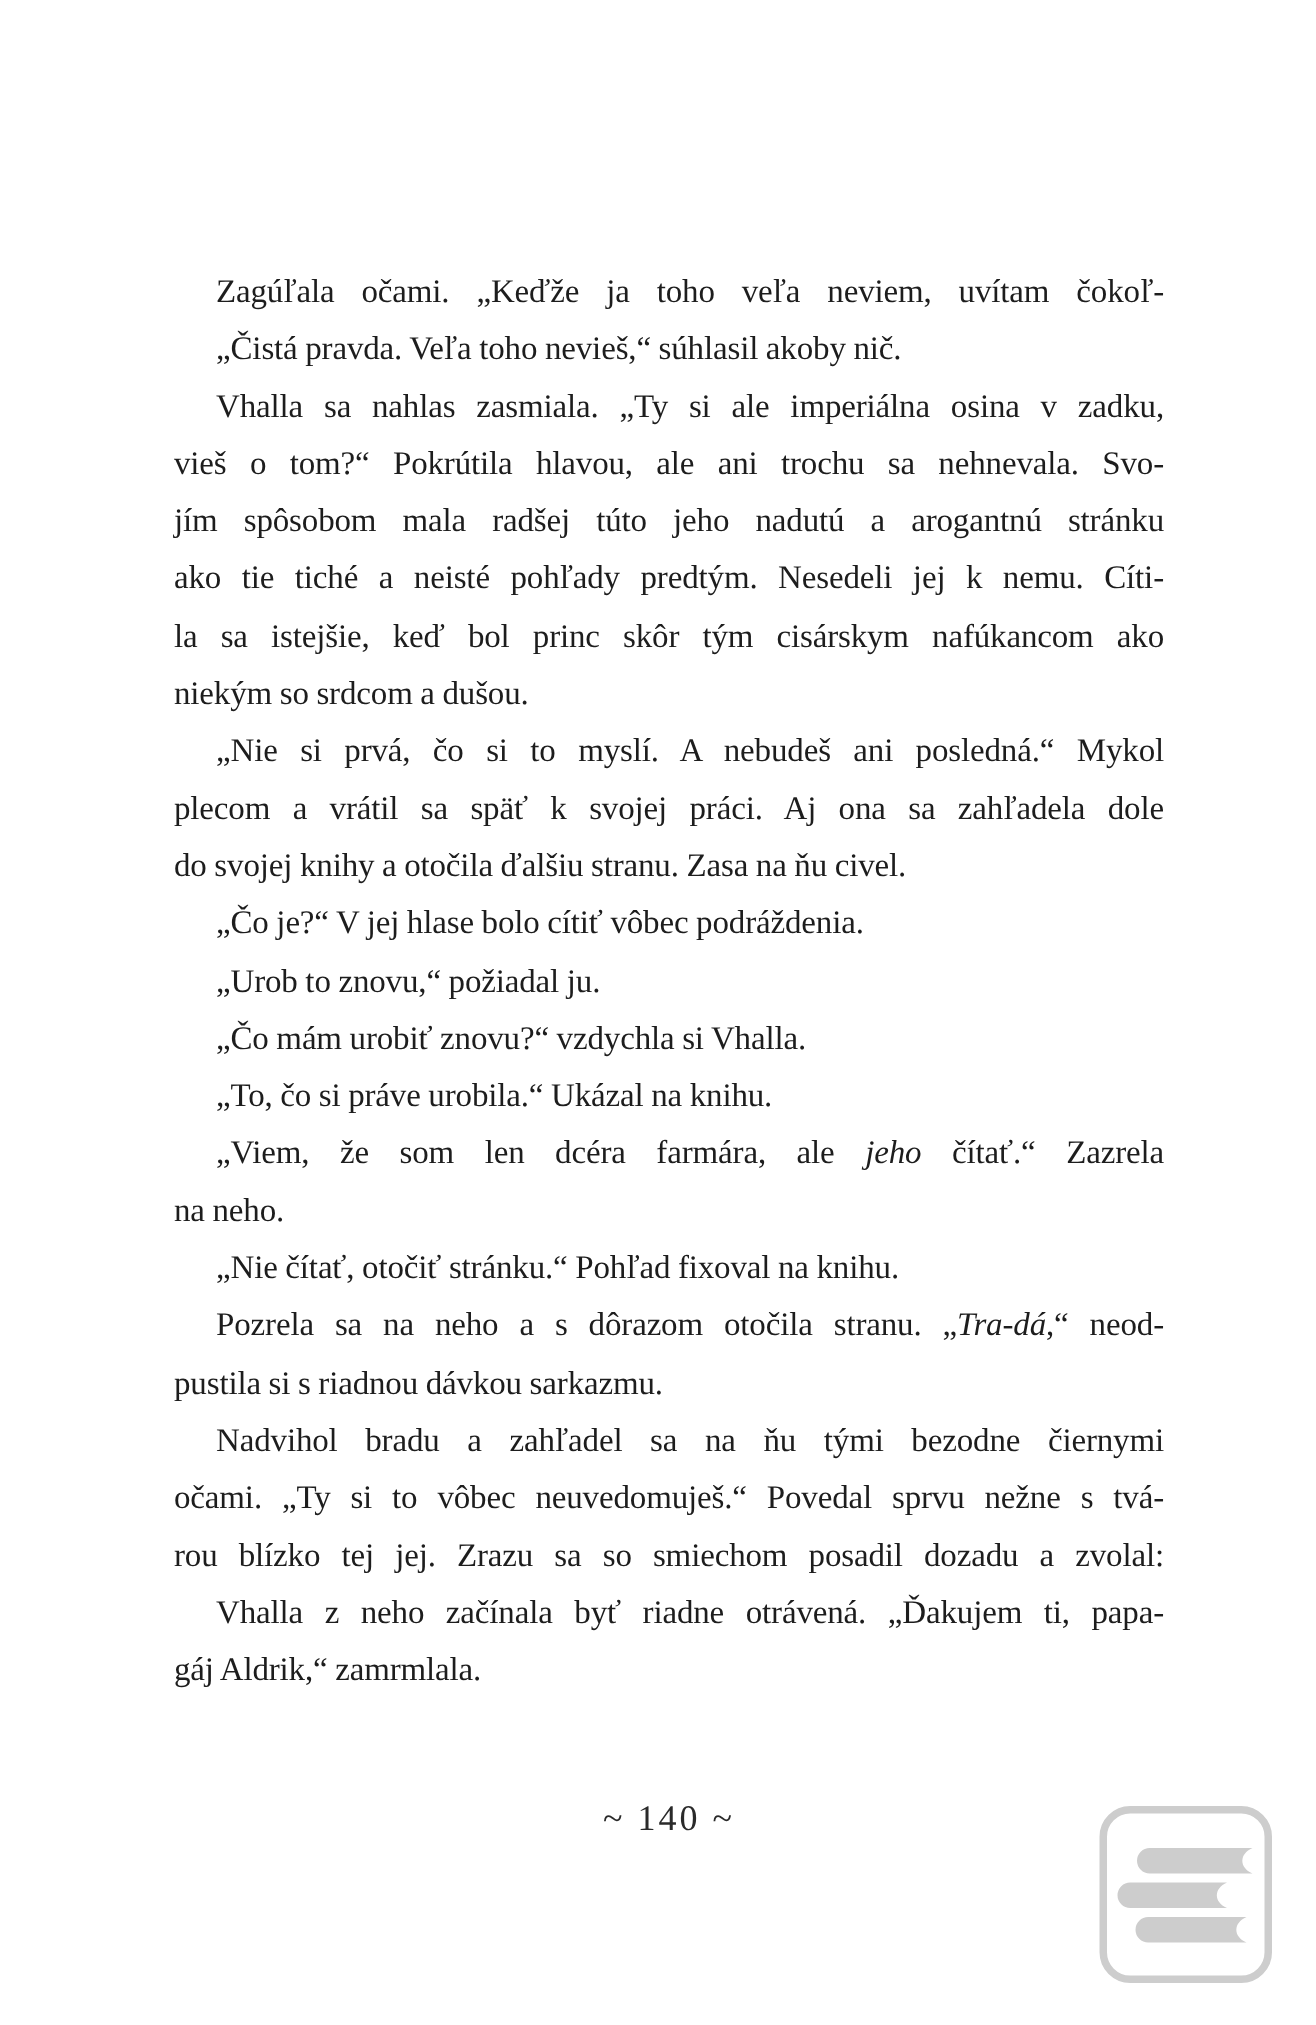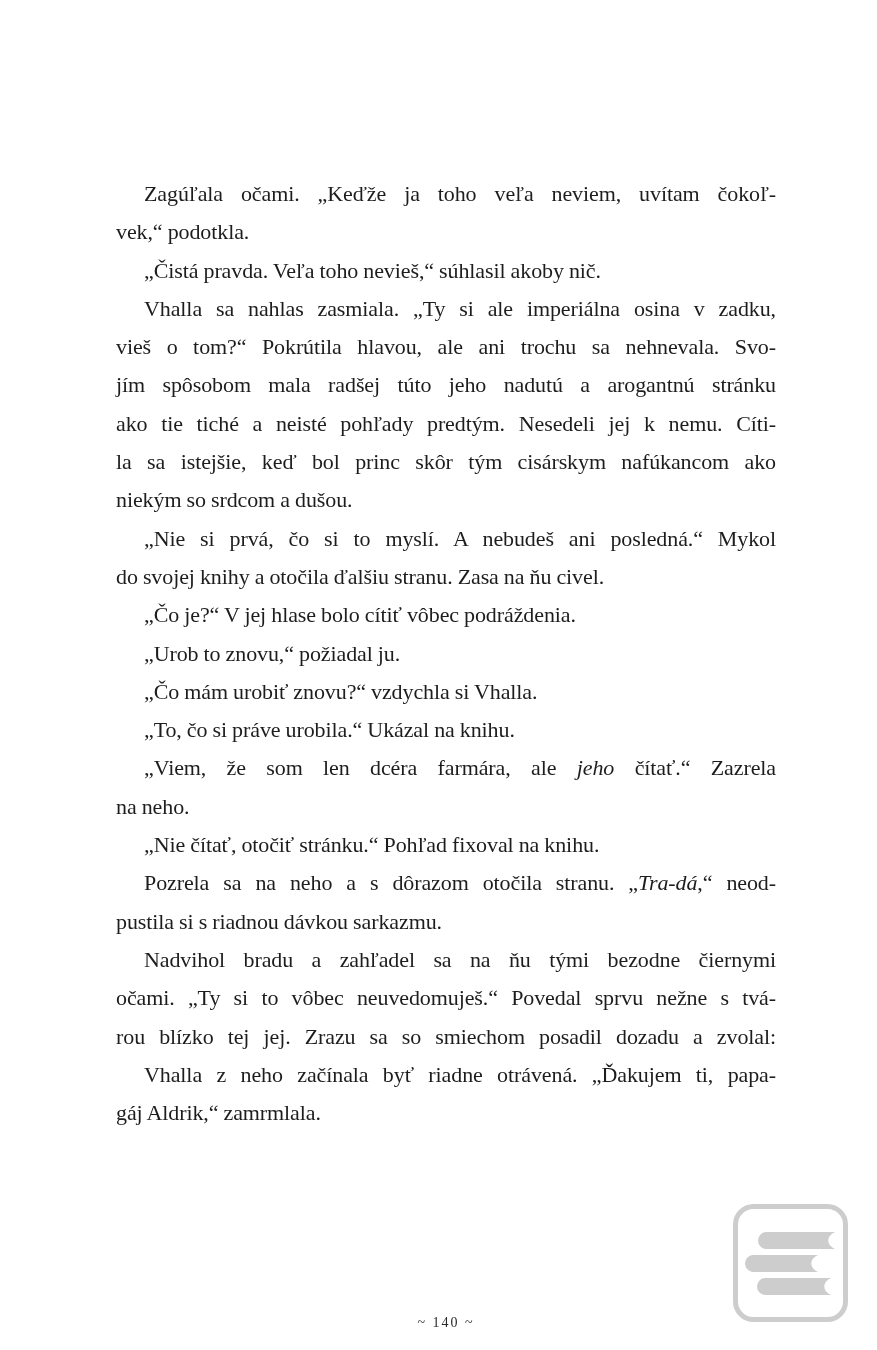--- a/index.html
+++ b/index.html
@@ -12,51 +12,51 @@
     position:absolute;left:116px;top:139px;width:660px;
     color:#1d1d1d;font-size:22px;line-height:38.3px;
     letter-spacing:-0.1px;word-spacing:-0.3px;margin-top:36px;
   }
   .para{margin:0;padding:0;}
   .line{text-align:justify;text-align-last:justify;}
   .line.last{text-align-last:left;}
   .line.indent{text-indent:28px;}
   .line i{font-style:italic;}
   .folio{
-    position:absolute;left:116px;top:1315px;width:660px;
-    text-align:center;color:#2a2a2a;font-size:14px;
+    position:absolute;left:116px;top:1200px;width:660px;
+    text-align:center;color:#2a2a2a;font-size:24px;
     letter-spacing:2px;
   }
   .watermark{
     position:absolute;left:732px;top:1203px;width:117px;height:120px;
   }
 </style>
 </head>
 <body>
 
 <div>
 
   <div class="page-text">
       <div class="para">
         <div class="line indent"><span>Zagúľala očami. „Keďže ja toho veľa neviem, uvítam čokoľ-</span></div>
-        <div class="line last"><span>vek,“ podotkla.</span></div>
       </div>
       <div class="para">
         <div class="line indent last"><span>„Čistá pravda. Veľa toho nevieš,“ súhlasil akoby nič.</span></div>
       </div>
       <div class="para">
         <div class="line indent"><span>Vhalla sa nahlas zasmiala. „Ty si ale imperiálna osina v zadku,</span></div>
         <div class="line"><span>vieš o tom?“ Pokrútila hlavou, ale ani trochu sa nehnevala. Svo-</span></div>
         <div class="line"><span>jím spôsobom mala radšej túto jeho nadutú a arogantnú stránku</span></div>
         <div class="line"><span>ako tie tiché a neisté pohľady predtým. Nesedeli jej k nemu. Cíti-</span></div>
         <div class="line"><span>la sa istejšie, keď bol princ skôr tým cisárskym nafúkancom ako</span></div>
         <div class="line last"><span>niekým so srdcom a dušou.</span></div>
       </div>
       <div class="para">
         <div class="line indent"><span>„Nie si prvá, čo si to myslí. A nebudeš ani posledná.“ Mykol</span></div>
+        <div class="line"><span>plecom a vrátil sa späť k svojej práci. Aj ona sa zahľadela dole</span></div>
         <div class="line last"><span>do svojej knihy a otočila ďalšiu stranu. Zasa na ňu civel.</span></div>
       </div>
       <div class="para">
         <div class="line indent last"><span>„Čo je?“ V jej hlase bolo cítiť vôbec podráždenia.</span></div>
       </div>
       <div class="para">
         <div class="line indent last"><span>„Urob to znovu,“ požiadal ju.</span></div>
       </div>
       <div class="para">
         <div class="line indent last"><span>„Čo mám urobiť znovu?“ vzdychla si Vhalla.</span></div>

